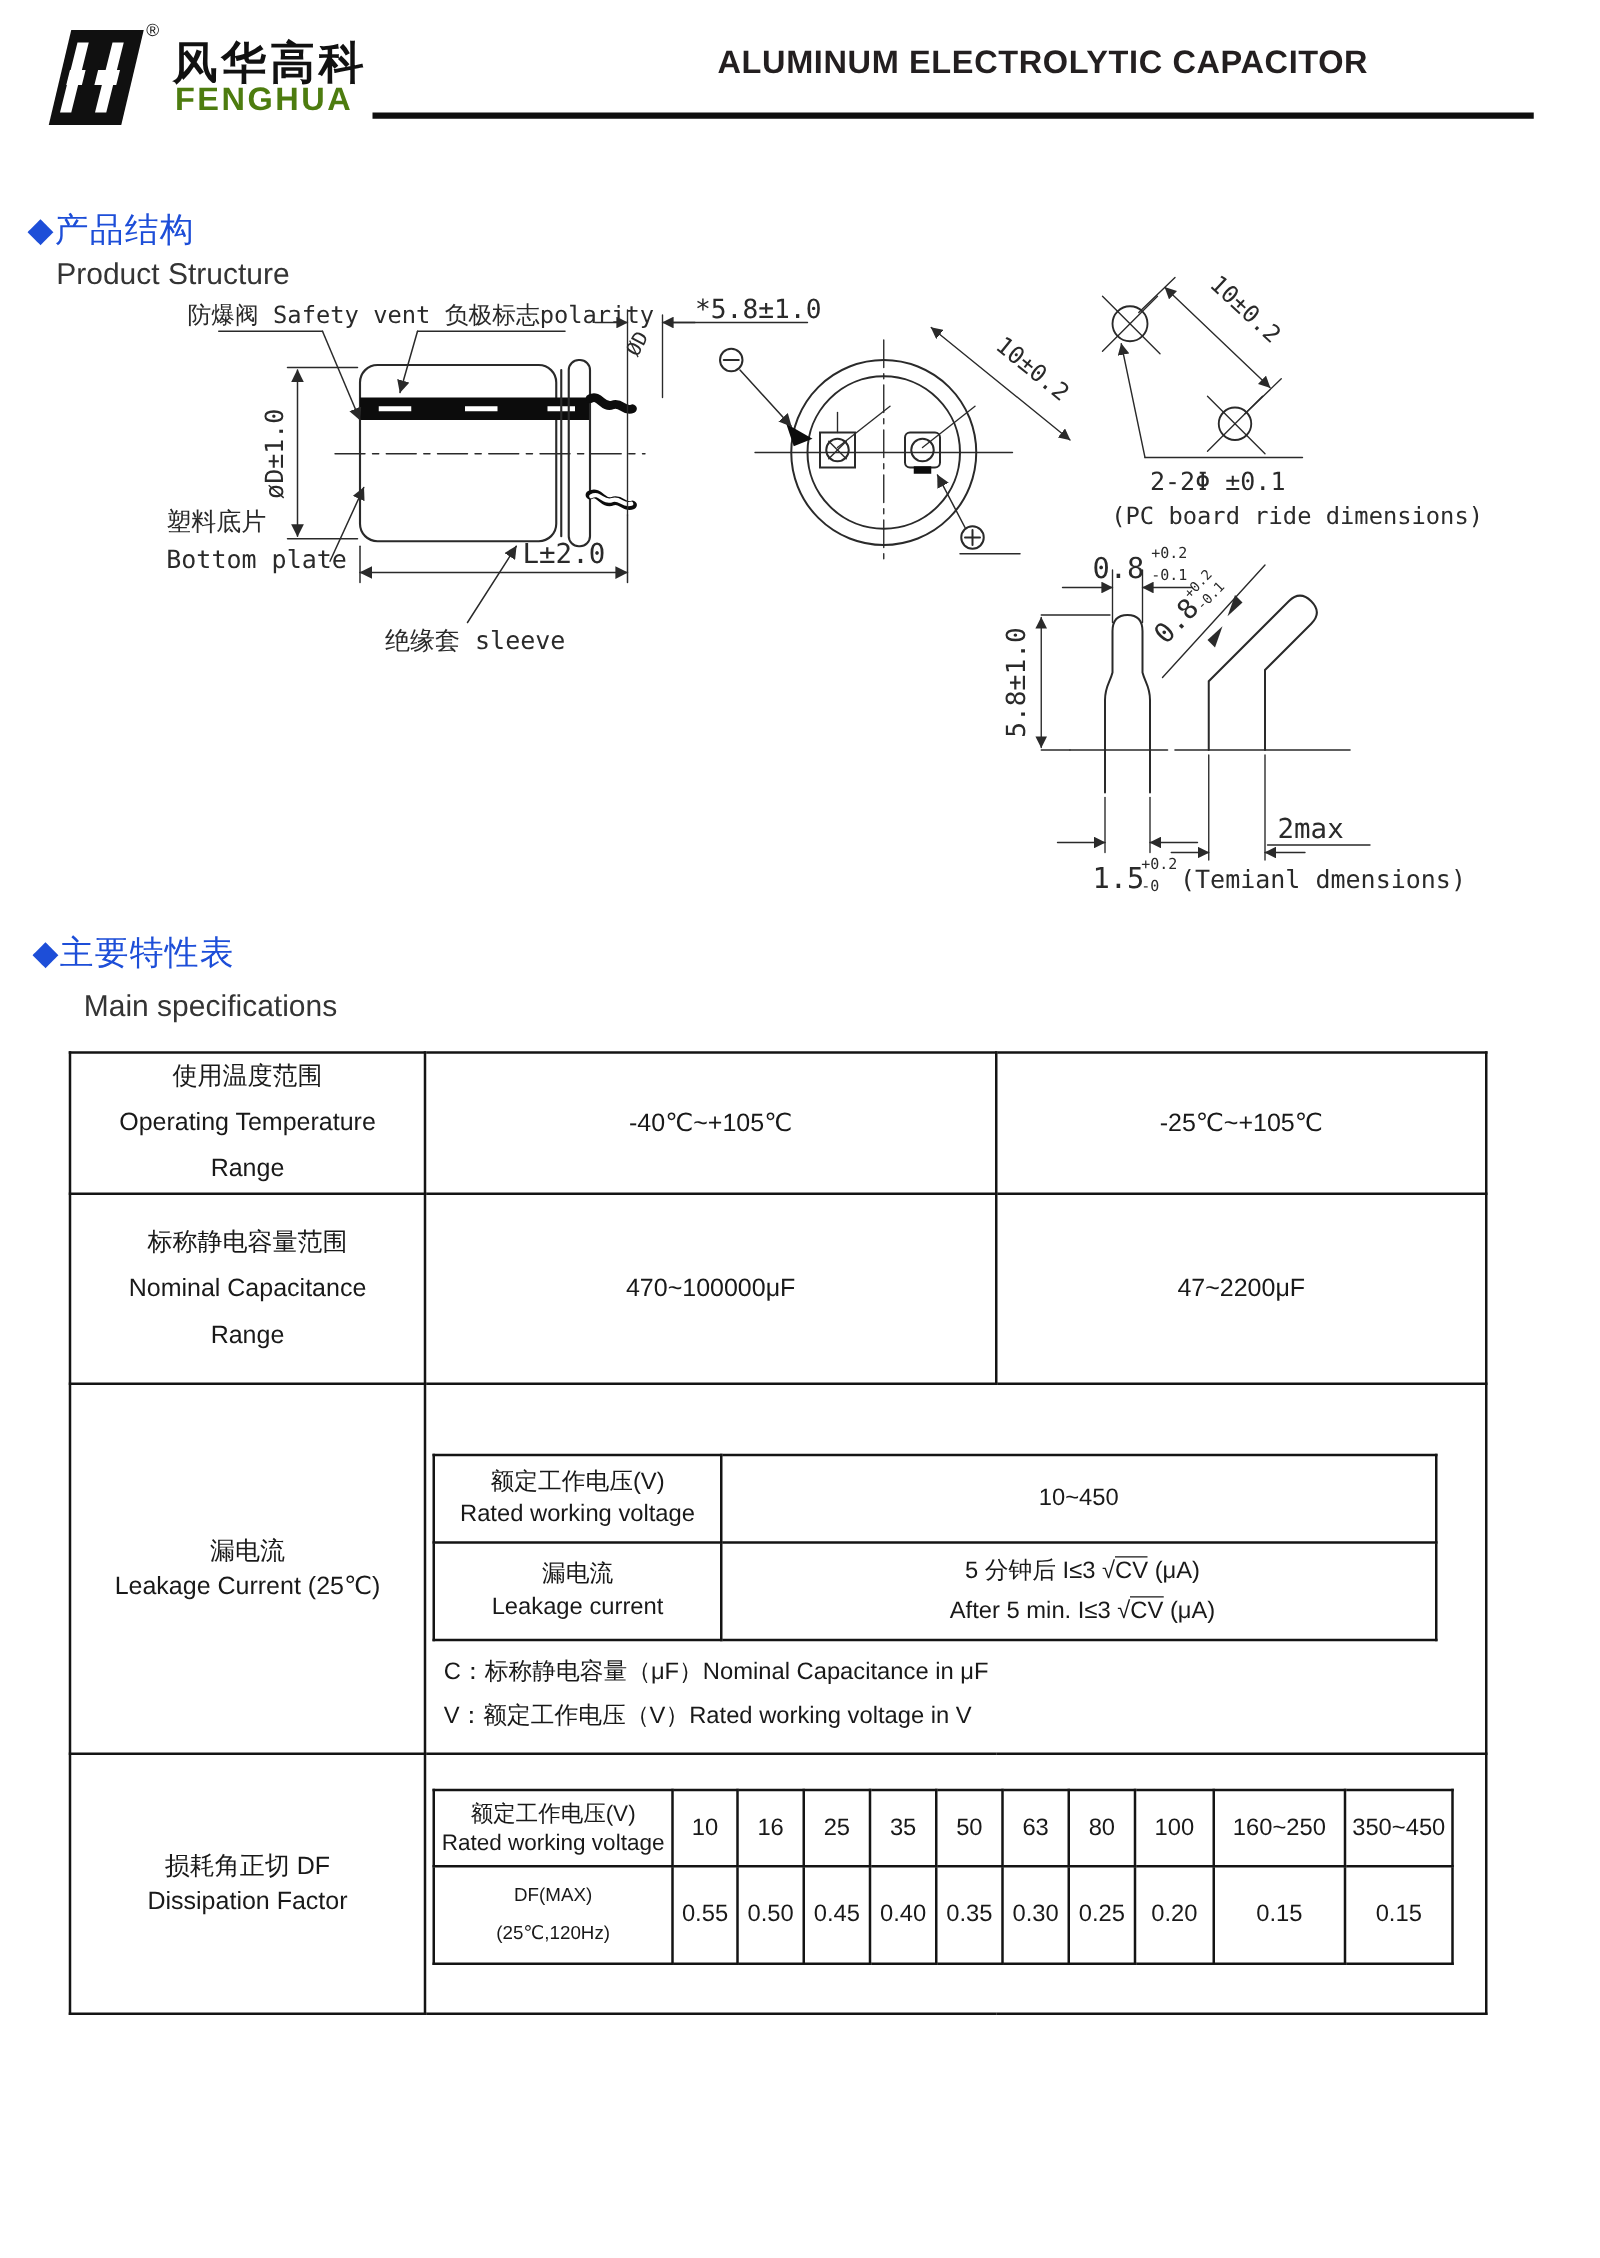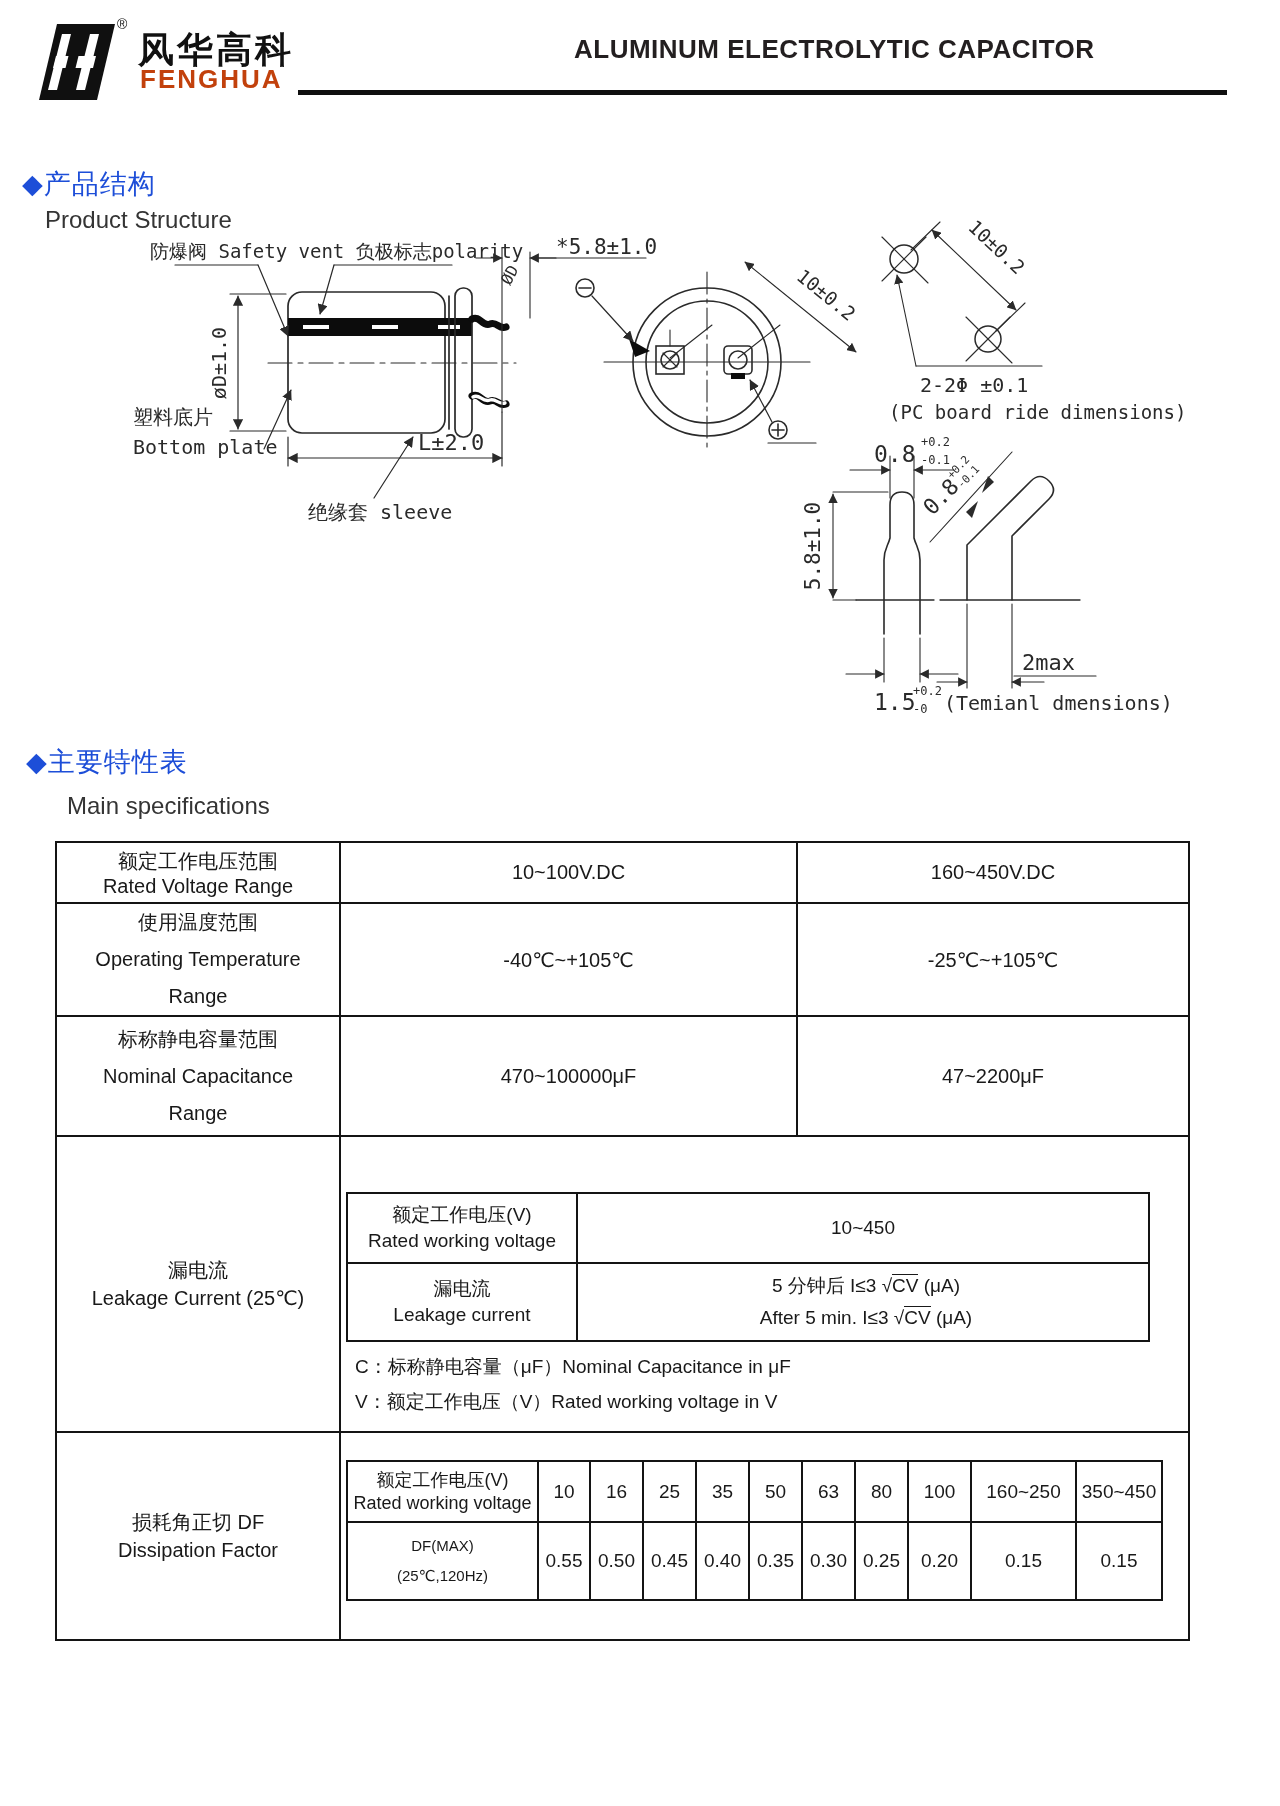--- a/index.html
+++ b/index.html
@@ -1,21 +1,21 @@
 <!DOCTYPE html>
 <html><head>
 <meta charset="utf-8">
 <style>
   html,body{margin:0;padding:0;background:#e8e8e8;}
   #page{position:relative;width:1280px;height:1806px;background:#ffffff;overflow:hidden;
         font-family:"Liberation Sans","DejaVu Sans",sans-serif;color:#1f1f1f;}
   .abs{position:absolute;}
   
   .logo-cn{left:138px;top:26px;font-size:36px;font-weight:bold;letter-spacing:3px;color:#111;}
-  .logo-en{left:140px;top:64px;font-size:26px;font-weight:bold;letter-spacing:2px;color:#c2410c;}
+  .logo-en{left:140px;top:64px;font-size:26px;font-weight:bold;letter-spacing:2px;color:#4d7c0f;}
   .reg{left:117px;top:16px;font-size:14px;color:#111;}
   .doc-title{left:574px;top:34px;width:630px;font-size:26px;font-weight:bold;color:#231f20;letter-spacing:0.5px;white-space:nowrap;}
   .rule{left:298px;top:90px;width:929px;height:5px;background:#0f0f0f;}
   
   .sec-cn{font-size:27px;color:#1d4ed8;letter-spacing:1px;}
   .sec-en{font-size:24px;color:#343434;}
   
   svg text{fill:#2a2a2a;}
   .draw-mono{font-family:"DejaVu Sans Mono","Liberation Mono",monospace;}
   
@@ -230,38 +230,30 @@
   <div class="abs sec-en" style="left:67px;top:792px">Main specifications</div>
 
   <div class="abs" id="spec-table-wrap">
     <table class="spec">
       <colgroup>
           <col style="width:284px">
           <col style="width:457px">
           <col style="width:392px">
         </colgroup>
       <tbody>
-      <tr style="height:61px">
-        <td>
-          <span class="ln">额定工作电压范围</span>
-          <span class="ln">Rated Voltage Range</span>
-        </td>
-        <td>10~100V.DC</td>
-        <td>160~450V.DC</td>
-      </tr>
       <tr style="height:94px">
         <td style="line-height:37px">
           <span class="ln">使用温度范围</span>
           <span class="ln">Operating Temperature</span>
           <span class="ln">Range</span>
         </td>
         <td>-40℃~+105℃</td>
         <td>-25℃~+105℃</td>
       </tr>
-      <tr style="height:120px">
+      <tr style="height:152px">
         <td style="line-height:37px">
           <span class="ln">标称静电容量范围</span>
           <span class="ln">Nominal Capacitance</span>
           <span class="ln">Range</span>
         </td>
         <td>470~100000μF</td>
         <td>47~2200μF</td>
       </tr>
       <tr style="height:296px">
         <td style="line-height:28px">

